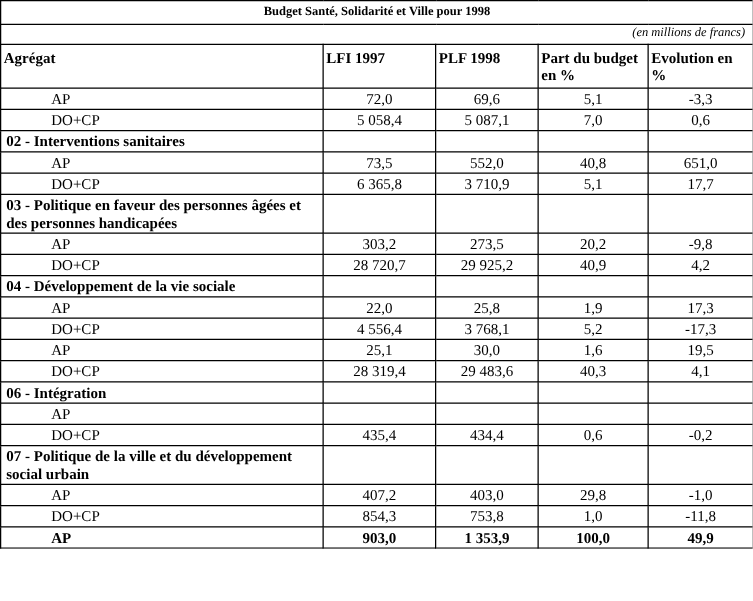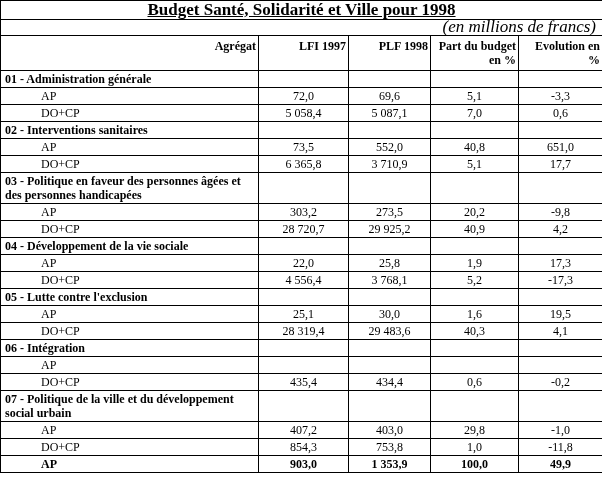--- a/index.html
+++ b/index.html
@@ -21,33 +21,32 @@
   td, th {
     border: 1px solid #000;
     padding: 1px 4px;
     vertical-align: top;
     line-height: 14px;
     overflow: hidden;
   }
   .title-cell {
     text-align: center;
     font-weight: bold;
-    font-size: 17px;
+    font-size: 10px;
     padding: 2px 4px;
-    text-decoration: underline;
   }
   .note-cell {
     text-align: right;
     font-style: italic;
-    font-size: 17px;
+    font-size: 10px;
     padding: 0 6px 1px 4px;
   }
   th {
     font-weight: bold;
-    text-align: right;
+    text-align: left;
     padding: 3px 2px;
   }
   .sec {
     font-weight: bold;
     text-align: left;
   }
   .rowlabel {
     text-align: left;
     padding-left: 40px;
   }
@@ -79,27 +78,20 @@
     <tr>
       <th>Agrégat</th>
       <th>LFI 1997</th>
       <th>PLF 1998</th>
       <th>Part du budget en %</th>
       <th>Evolution en %</th>
     </tr>
   </thead>
   <tbody id="table-body">
       <tr>
-        <td class="sec">01 - Administration générale</td>
-        <td></td>
-        <td></td>
-        <td></td>
-        <td></td>
-      </tr>
-      <tr>
         <td class="rowlabel">AP</td>
         <td class="num">72,0</td>
         <td class="num">69,6</td>
         <td class="num">5,1</td>
         <td class="num">-3,3</td>
       </tr>
       <tr>
         <td class="rowlabel">DO+CP</td>
         <td class="num">5 058,4</td>
         <td class="num">5 087,1</td>
@@ -163,27 +155,20 @@
         <td class="num">17,3</td>
       </tr>
       <tr>
         <td class="rowlabel">DO+CP</td>
         <td class="num">4 556,4</td>
         <td class="num">3 768,1</td>
         <td class="num">5,2</td>
         <td class="num">-17,3</td>
       </tr>
       <tr>
-        <td class="sec">05 - Lutte contre l'exclusion</td>
-        <td></td>
-        <td></td>
-        <td></td>
-        <td></td>
-      </tr>
-      <tr>
         <td class="rowlabel">AP</td>
         <td class="num">25,1</td>
         <td class="num">30,0</td>
         <td class="num">1,6</td>
         <td class="num">19,5</td>
       </tr>
       <tr>
         <td class="rowlabel">DO+CP</td>
         <td class="num">28 319,4</td>
         <td class="num">29 483,6</td>

